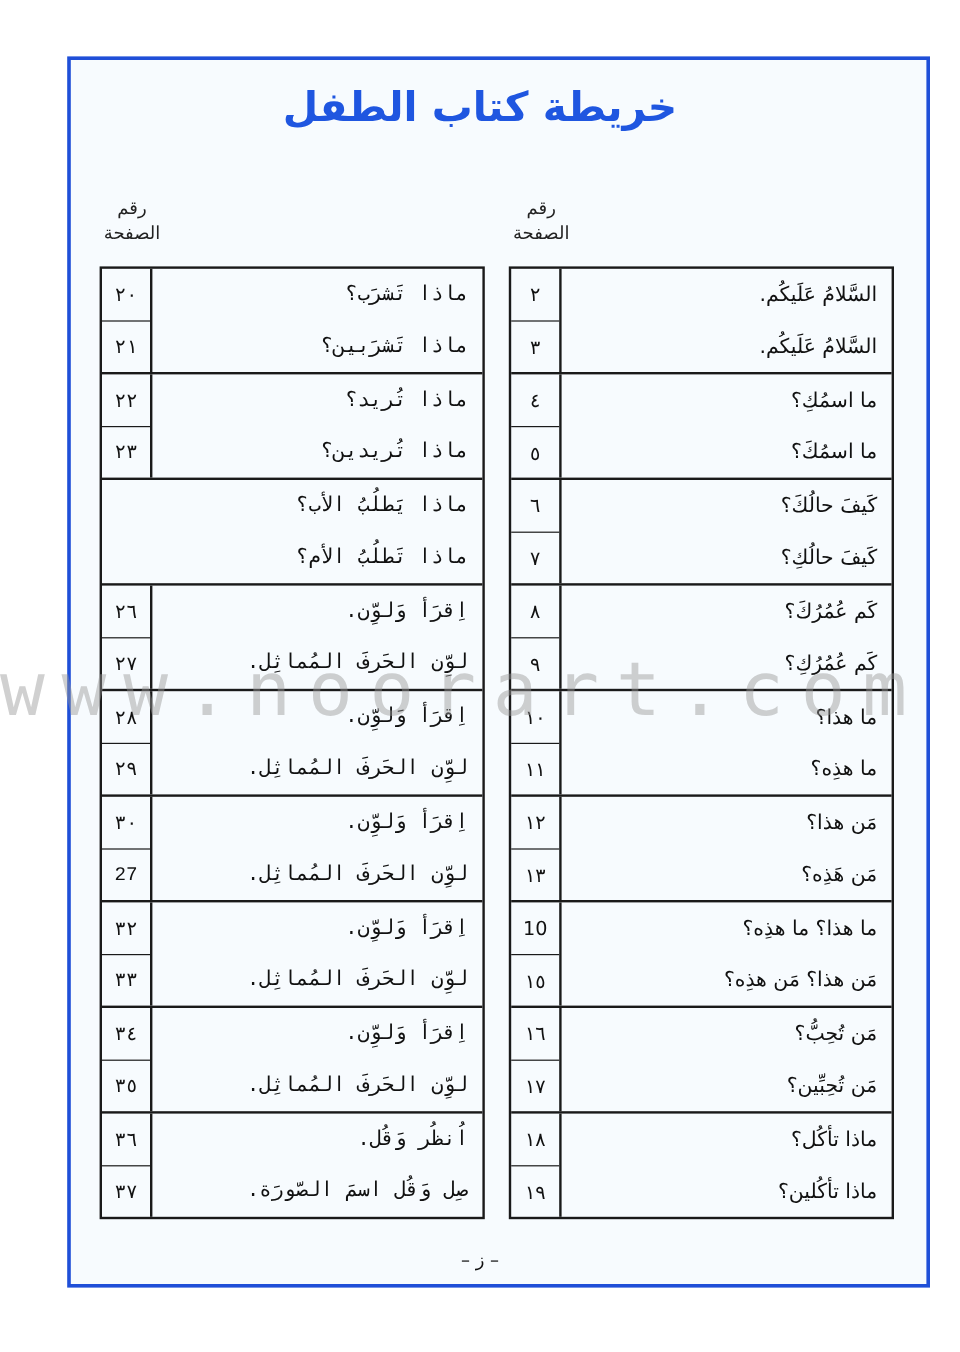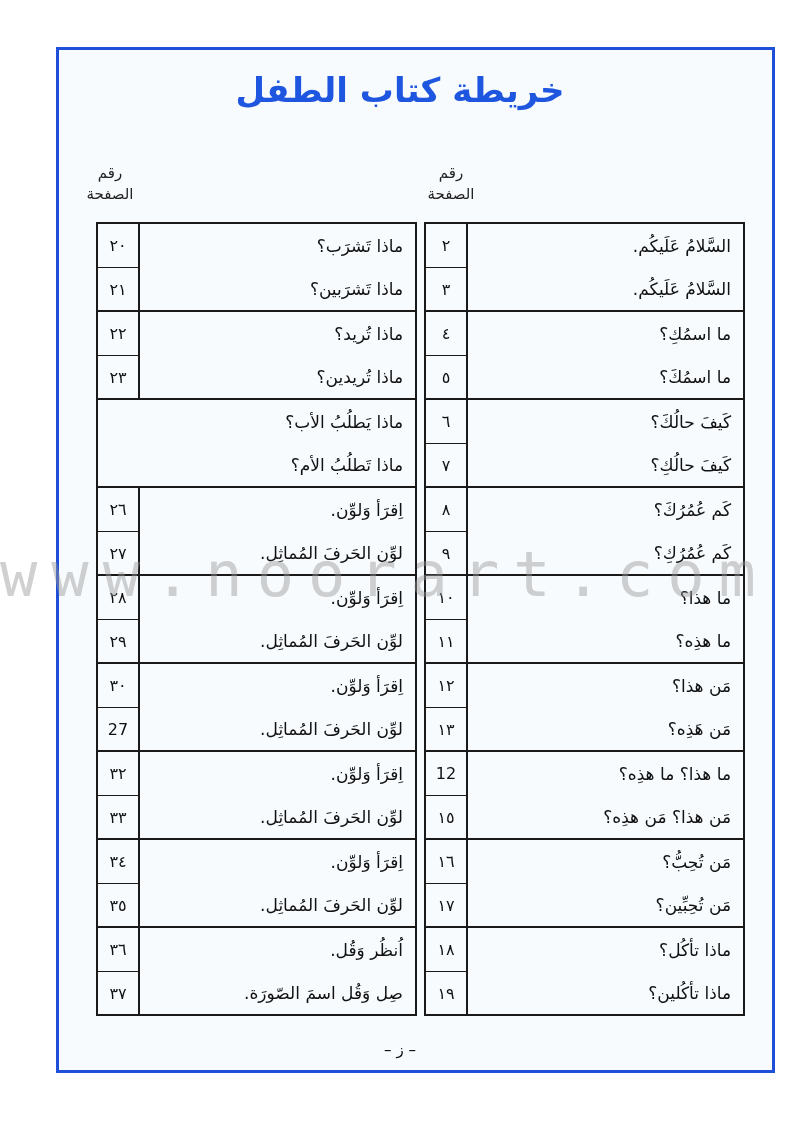--- a/index.html
+++ b/index.html
@@ -55,21 +55,21 @@
 
 <div class="col-head" style="left:55px;">
   <div>رقم</div>
   <div>الصفحة</div>
 </div>
 <div class="col-head" style="left:396px;">
   <div>رقم</div>
   <div>الصفحة</div>
 </div>
 
-<div class="tbl" id="left-table" style="left:96px;">
+<div class="tbl" id="left-table" style="left:83px;font-family:Liberation Mono, monospace;">
     <div class="grp">
       <div class="nums">
         <div class="num">٢٠</div>
         <div class="num">٢١</div>
       </div>
       <div class="texts">
         <div class="txt">ماذا تَشرَب؟</div>
         <div class="txt">ماذا تَشرَبين؟</div>
       </div>
     </div>
@@ -206,21 +206,21 @@
         <div class="num">١٢</div>
         <div class="num">١٣</div>
       </div>
       <div class="texts">
         <div class="txt">مَن هذا؟</div>
         <div class="txt">مَن هَذِه؟</div>
       </div>
     </div>
     <div class="grp">
       <div class="nums">
-        <div class="num">12</div>
+        <div class="num">10</div>
         <div class="num">١٥</div>
       </div>
       <div class="texts">
         <div class="txt">ما هذا؟ ما هذِه؟</div>
         <div class="txt">مَن هذا؟ مَن هذِه؟</div>
       </div>
     </div>
     <div class="grp">
       <div class="nums">
         <div class="num">١٦</div>

